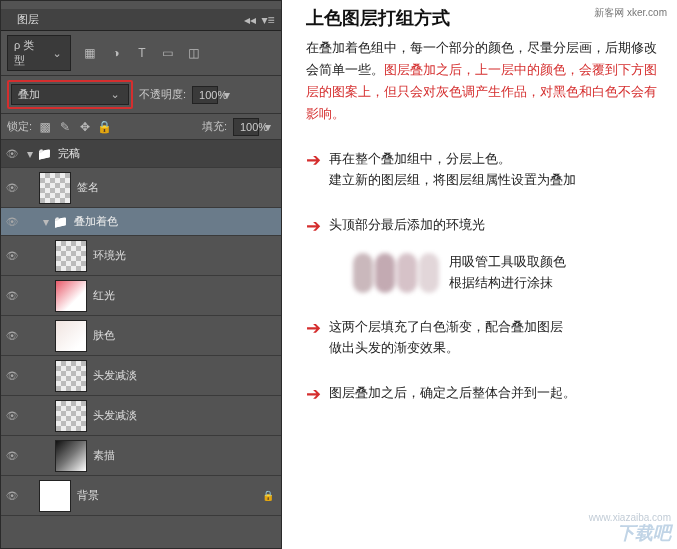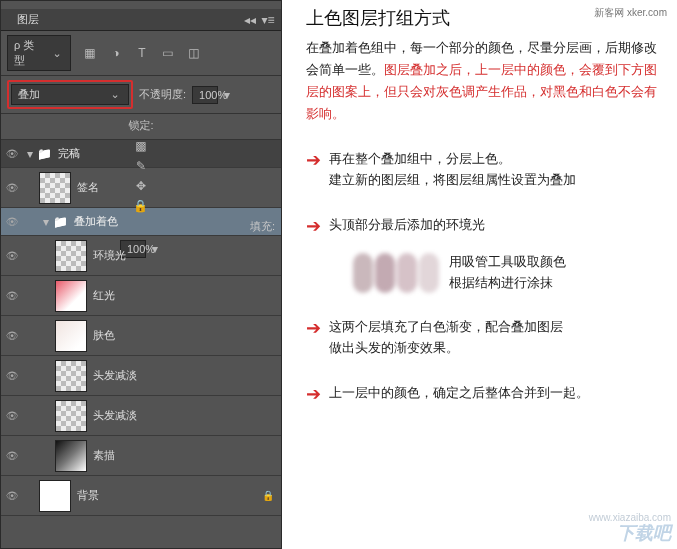--- a/index.html
+++ b/index.html
@@ -12,21 +12,21 @@
   .ic { display: inline-flex; align-items: center; justify-content: center; width: 14px; height: 14px; color: #bbb; }
   .toolbar-row { display: flex; align-items: center; padding: 4px 6px; gap: 6px; border-bottom: 1px solid #333; }
   .dd { background: #3a3a3a; border: 1px solid #222; color: #ccc; padding: 2px 6px; font-size: 11px; display: flex; align-items: center; gap: 6px; }
   .dd .caret { margin-left: auto; }
   .tool-icons { display: flex; gap: 8px; margin-left: 4px; }
   .tool-icons .ic { width: 18px; height: 18px; }
   .red-box { border: 2px solid #d52e2e; border-radius: 2px; padding: 2px; display: flex; align-items: center; }
   .red-box .dd { width: 118px; }
   .pct { display: flex; align-items: center; gap: 2px; }
   .pct .dd { width: 26px; text-align: right; }
-  .lock-row { display: flex; align-items: center; padding: 4px 6px; gap: 6px; border-bottom: 1px solid #333; height: 26px; flex-direction: column; }
+  .lock-row { display: flex; align-items: center; padding: 4px 6px; gap: 6px; border-bottom: 1px solid #333; height: 26px; }
   .layers { }
   .layer-row { display: flex; align-items: center; height: 40px; border-bottom: 1px solid #3a3a3a; }
   .vis { width: 22px; display: flex; align-items: center; justify-content: center; color: #a8a8a8; }
   .indent0 { width: 0; }
   .indent1 { width: 16px; }
   .indent2 { width: 32px; }
   .expand { width: 14px; display: flex; align-items: center; justify-content: center; color: #bbb; }
   .thumb { width: 32px; height: 32px; background: #fff; border: 1px solid #222; margin-right: 6px; flex-shrink: 0; }
   .thumb.checker { background-image:
     linear-gradient(45deg,#bbb 25%,transparent 25%),
@@ -39,21 +39,21 @@
   .thumb.pale { background: linear-gradient(135deg,#f0e4e0 0%,#fff 80%); }
   .thumb.sketch { background: linear-gradient(135deg,#111 0%,#777 50%,#fff 100%); }
   .thumb.white { background: #fff; }
   .lname { color: #ddd; font-size: 11px; }
   .group-row { background: #424242; height: 28px; }
   .group-row.sel { background: #6a7b8a; color: #fff; }
   .group-row .lname { color: #eee; }
   .right { display: flex; align-items: center; margin-left: auto; padding-right: 6px; color: #aaa; }
 
   .annotations { flex: 1; padding: 6px 12px 6px 24px; position: relative; }
-  .title { font-size: 18px; font-weight: normal; color: #111; }
+  .title { font-size: 18px; font-weight: bold; color: #111; }
   .watermark { position: absolute; top: 6px; right: 10px; font-size: 10px; color: #777; }
   .para { font-size: 13px; color: #222; margin-top: 7px; line-height: 1.7; }
   .para .red { color: #d52e2e; }
   .note { display: flex; align-items: flex-start; margin-top: 24px; gap: 8px; font-size: 13px; color: #222; line-height: 1.6; }
   .arrow { color: #d52e2e; font-size: 18px; line-height: 1; margin-top: 2px; flex-shrink: 0; }
   .swatch-wrap { display: flex; align-items: center; gap: 10px; padding-left: 47px; }
   .swatches { display: flex; gap: 2px; filter: blur(2px);}
   .swatch { width: 20px; height: 40px; border-radius: 10px; opacity: .7;}
   .bottom-watermark { position: absolute; right: 6px; bottom: 4px; color: #98b9d6; font-size: 18px; font-weight: bold; opacity: .6; font-style: italic;}
   .bottom-url { position: absolute; right: 6px; bottom: 26px; color: #9ab; font-size: 10px; opacity: .6; }
@@ -222,19 +222,19 @@
     <div class="note">
       <span class="arrow">➔</span>
       <div>
         <div>这两个层填充了白色渐变，配合叠加图层</div>
         <div>做出头发的渐变效果。</div>
       </div>
     </div>
 
     <div class="note">
       <span class="arrow">➔</span>
-      <div>上一层中的颜色，确定之后整体合并到一起。</div>
+      <div>图层叠加之后，确定之后整体合并到一起。</div>
     </div>
 
     <div class="bottom-url">www.xiazaiba.com</div>
     <div class="bottom-watermark">下载吧</div>
   </div>
 </div>
 
 </body></html>

